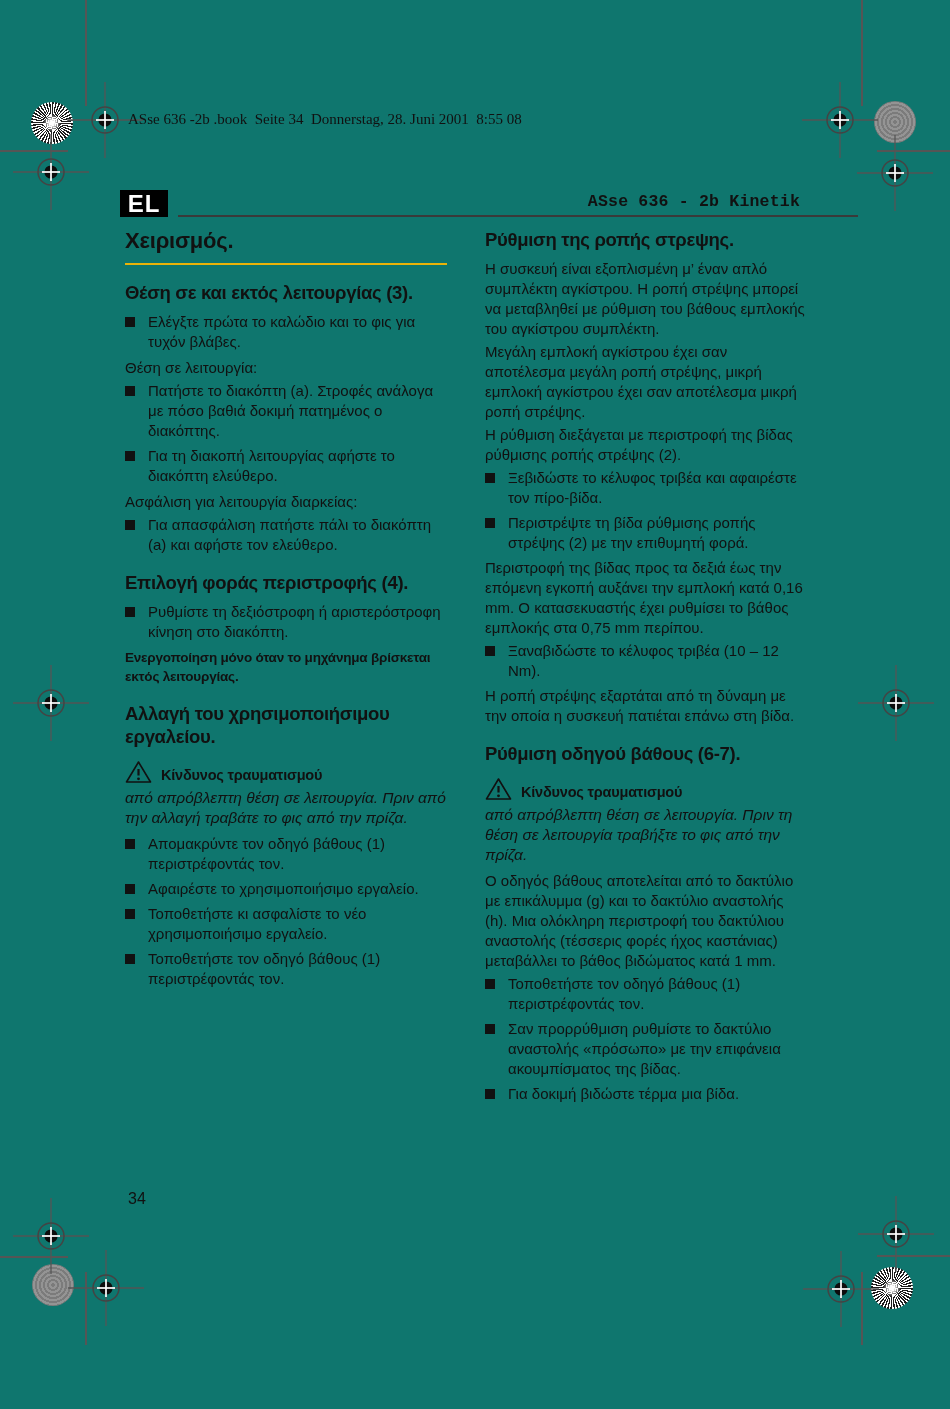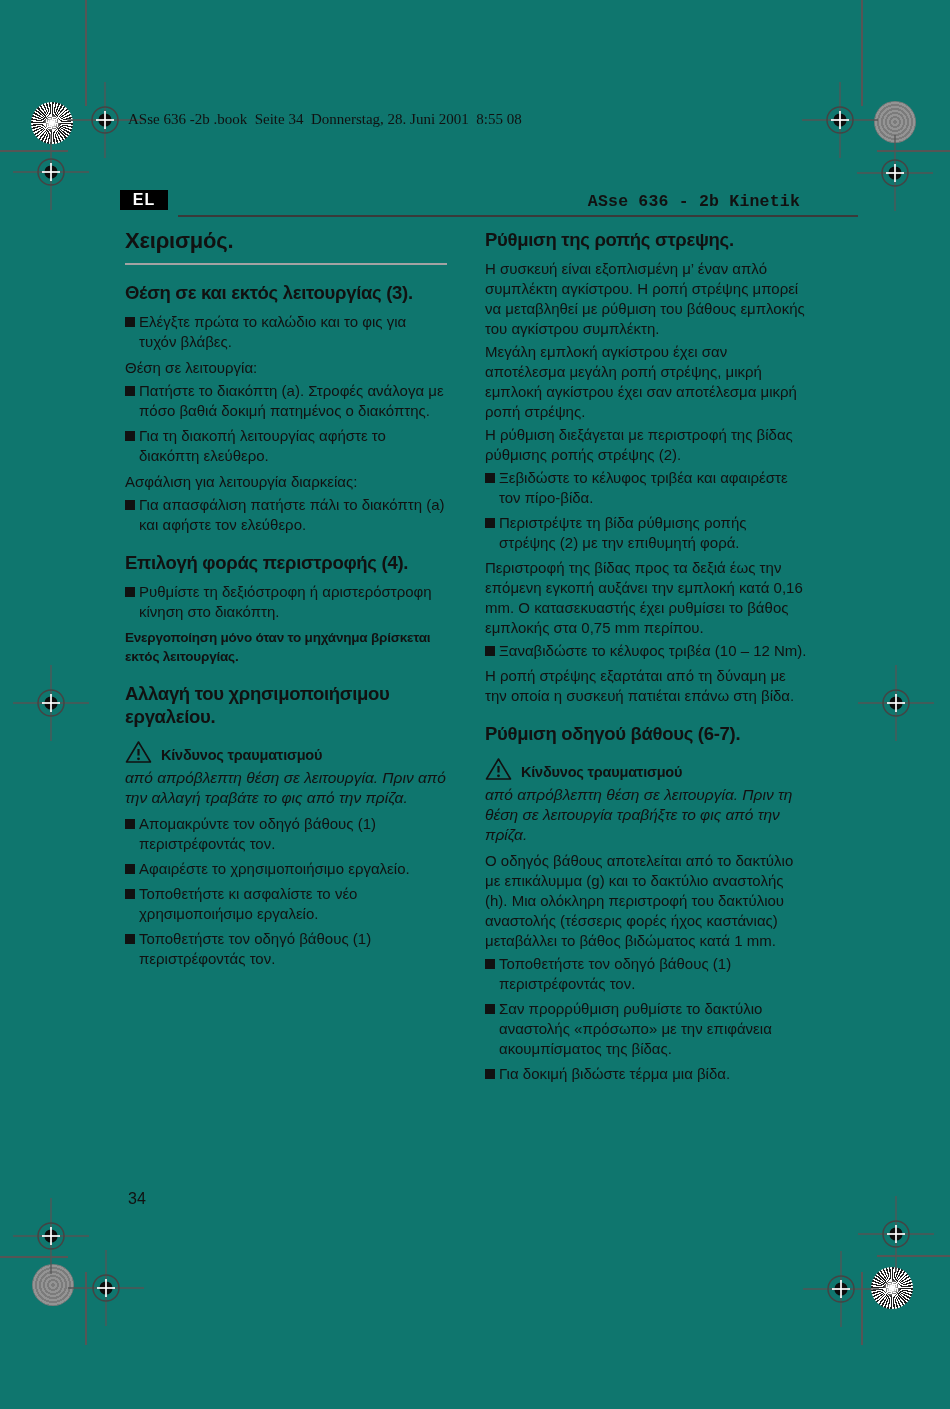--- a/index.html
+++ b/index.html
@@ -11,37 +11,37 @@
   .crosshair{position:absolute;width:76px;height:76px;transform:translate(-50%,-50%);}
   .starburst{position:absolute;width:42px;height:42px;border-radius:50%;transform:translate(-50%,-50%);
      background:radial-gradient(circle,#fff 0 2px,rgba(255,255,255,0) 9px),
                 repeating-conic-gradient(#1c1c1c 0deg 4.5deg,#ffffff 4.5deg 9deg);}
   .rings{position:absolute;width:42px;height:42px;border-radius:50%;transform:translate(-50%,-50%);
      background:repeating-radial-gradient(circle at center,#7b7b7b 0 2px,#949494 2px 4px);}
 
   
   .print-header{position:absolute;left:128px;top:111px;font-family:"Liberation Serif","DejaVu Serif",serif;
       font-size:15px;color:#111;white-space:pre;}
-  .el-badge{position:absolute;left:120px;top:190px;width:48px;height:20px;background:#000;color:#fff;
-      display:flex;align-items:center;justify-content:center;font-weight:bold;font-size:16px;letter-spacing:1px;}
+  .el-badge{position:absolute;left:120px;top:190px;width:48px;height:27px;background:#000;color:#fff;
+      display:flex;align-items:center;justify-content:center;font-weight:bold;font-size:24px;letter-spacing:1px;}
   .doc-title{position:absolute;right:150px;top:192px;font-size:16.5px;font-weight:bold;color:#111;letter-spacing:.2px;font-family:Liberation Mono, monospace;}
   .header-rule{position:absolute;left:178px;top:215px;width:680px;height:2px;background:#3a3a3a;}
 
   
   .col{position:absolute;top:228px;width:322px;font-size:15px;line-height:20px;}
   .col-left{left:125px;}
   .col-right{left:485px;}
 
   h1.section{font-size:22px;line-height:26px;font-weight:bold;margin:0 0 16px 0;
-      padding-bottom:9px;border-bottom:2px solid #a3a3a3;letter-spacing:-.2px;}
+      padding-bottom:9px;border-bottom:2px solid #eab308;letter-spacing:-.2px;}
   h2.sub{font-size:18.5px;line-height:23px;font-weight:bold;margin:16px 0 8px 0;letter-spacing:-.3px;}
   h2.first{margin-top:0;}
   p.body{margin:0 0 3px 0;}
   p.lead{margin:6px 0 3px 0;}
-  .bullet{display:flex;gap:4px;margin:3px 0 5px 0;}
+  .bullet{display:flex;gap:13px;margin:3px 0 5px 0;}
   .sq{flex:none;width:10px;height:10px;background:#111;margin-top:5px;}
   .bt{flex:1;}
   p.note{margin:6px 0 2px 0;font-weight:bold;font-size:13.5px;line-height:19px;letter-spacing:-.2px;}
   .warn-head{display:flex;align-items:flex-end;gap:9px;margin:12px 0 4px 0;}
   .warn-icon{flex:none;width:27px;height:24px;}
   .warn-title{font-weight:bold;font-size:14.5px;line-height:18px;letter-spacing:-.2px;}
   p.warn-italic{margin:0 0 6px 0;font-style:italic;font-size:15.5px;}
 
   .page-num{position:absolute;left:128px;top:1190px;font-size:16px;color:#111;text-align:right;}
 </style>

